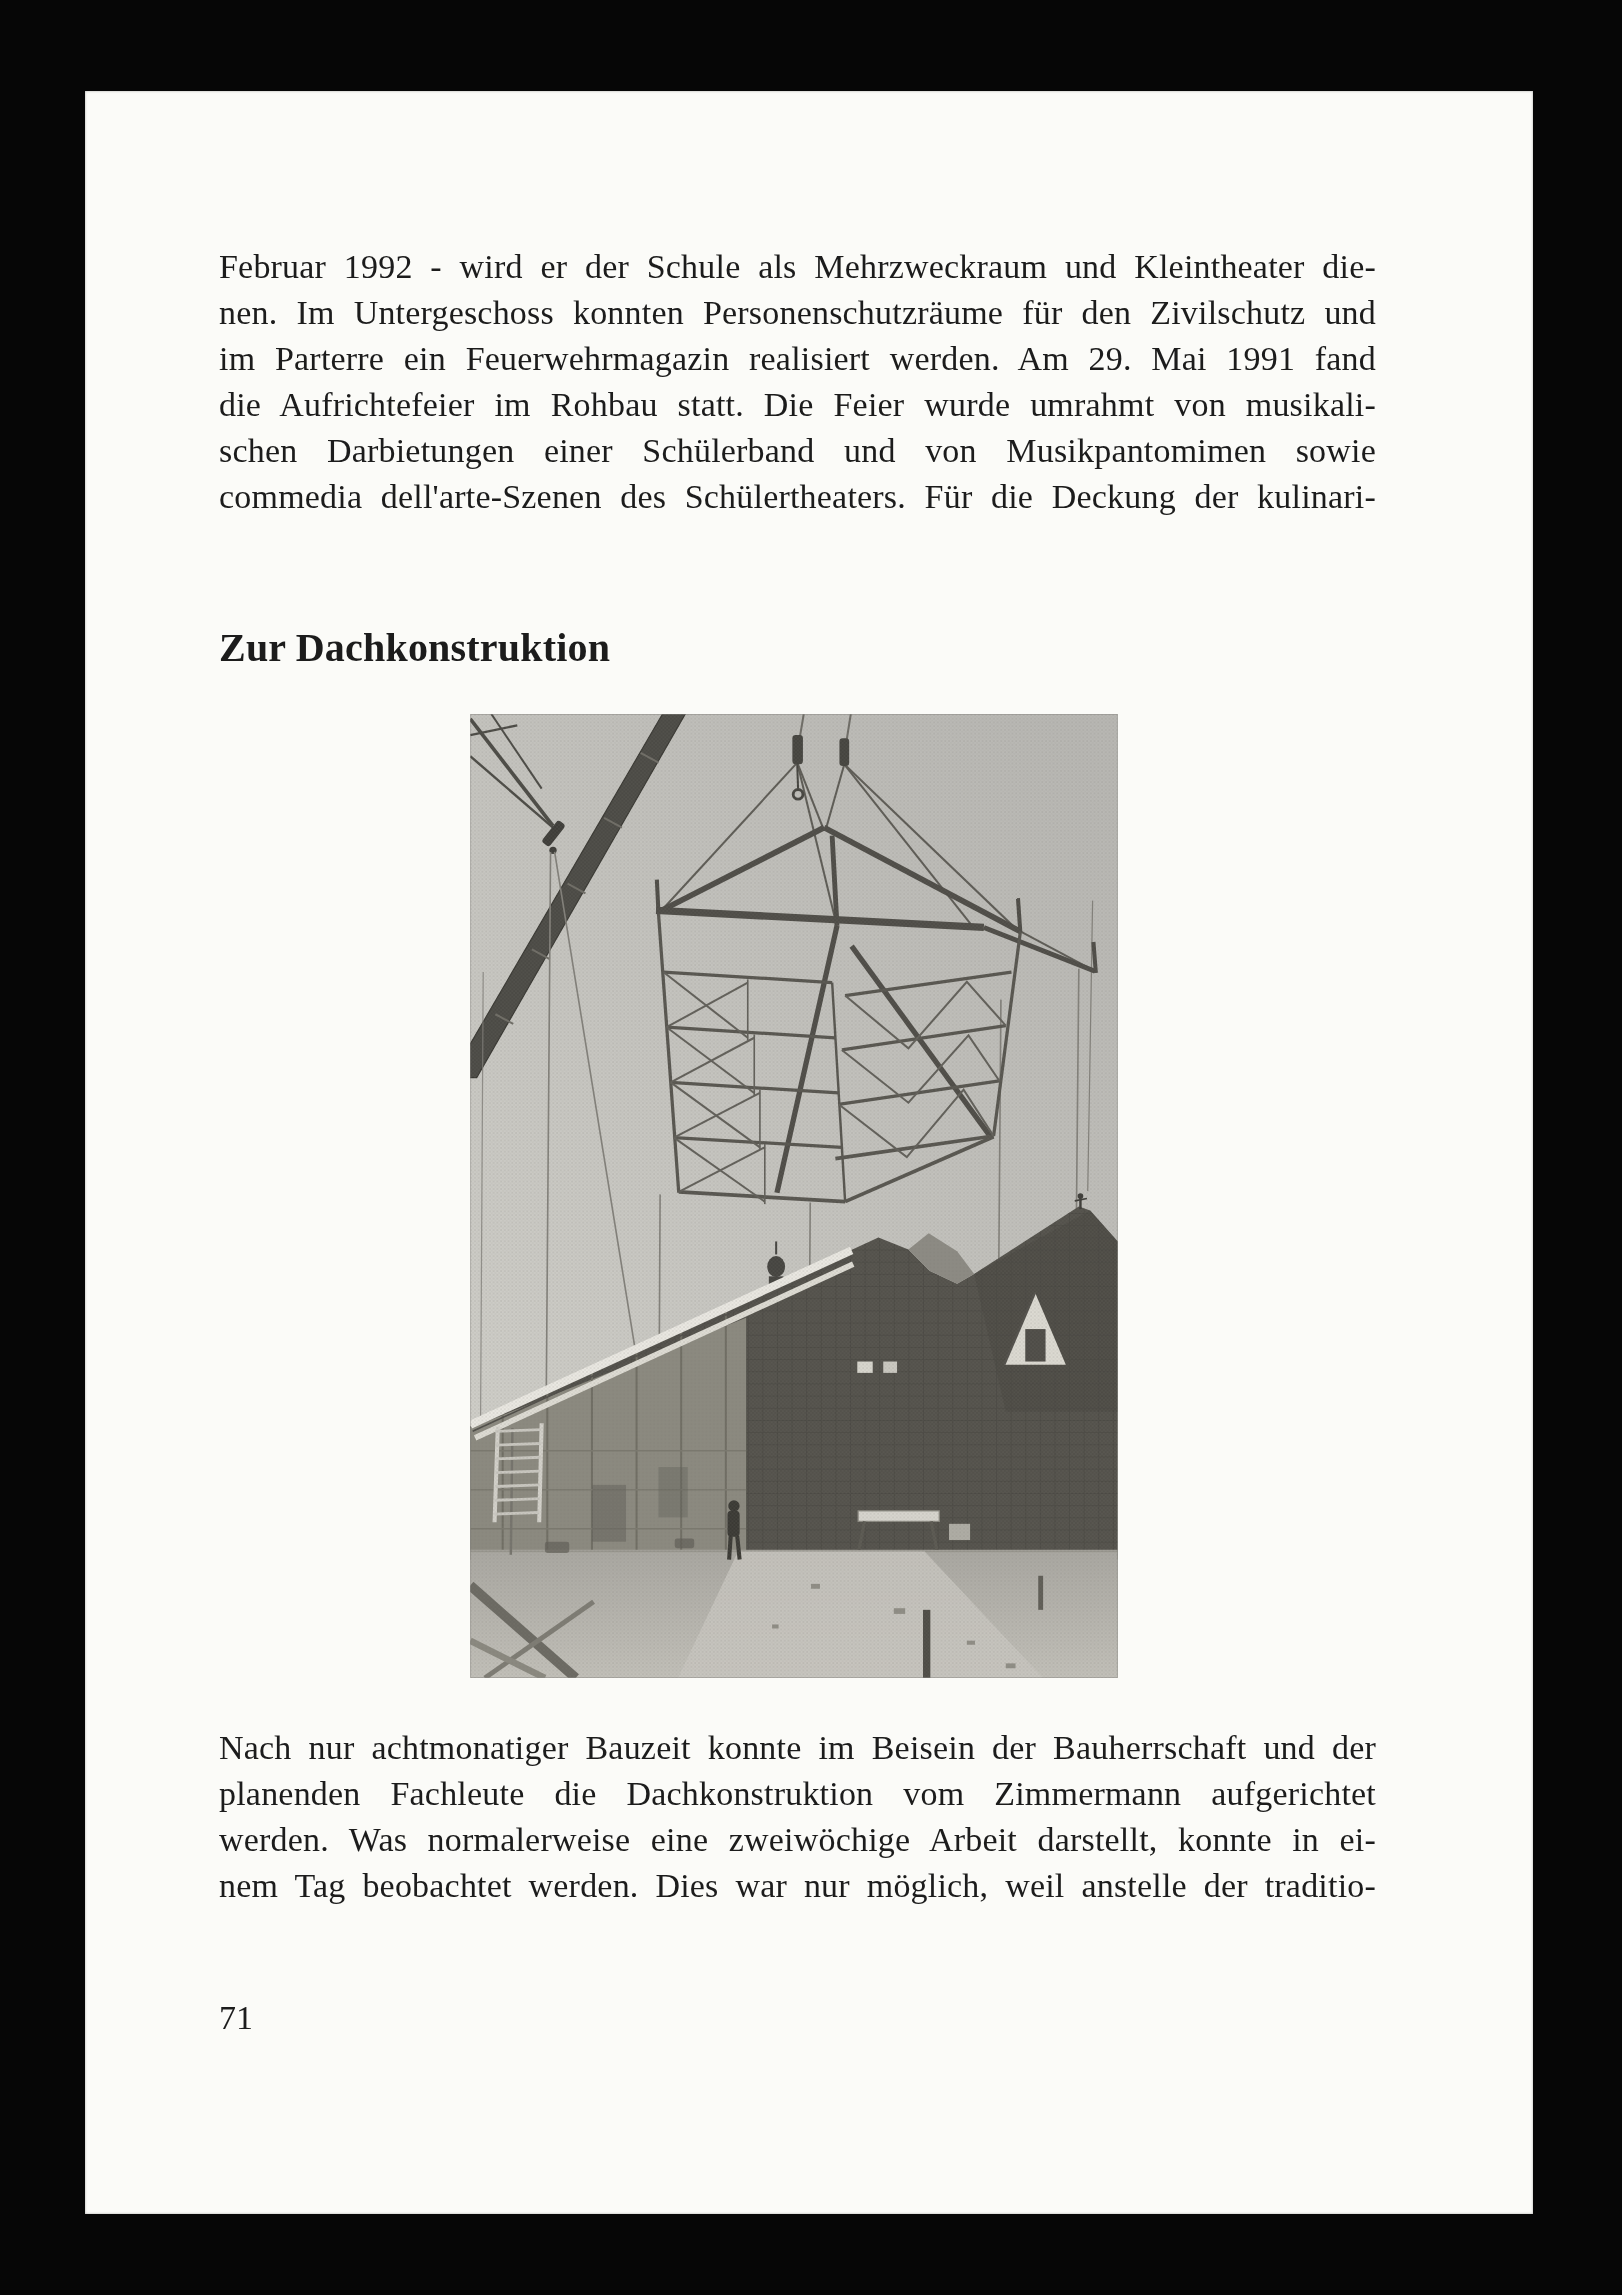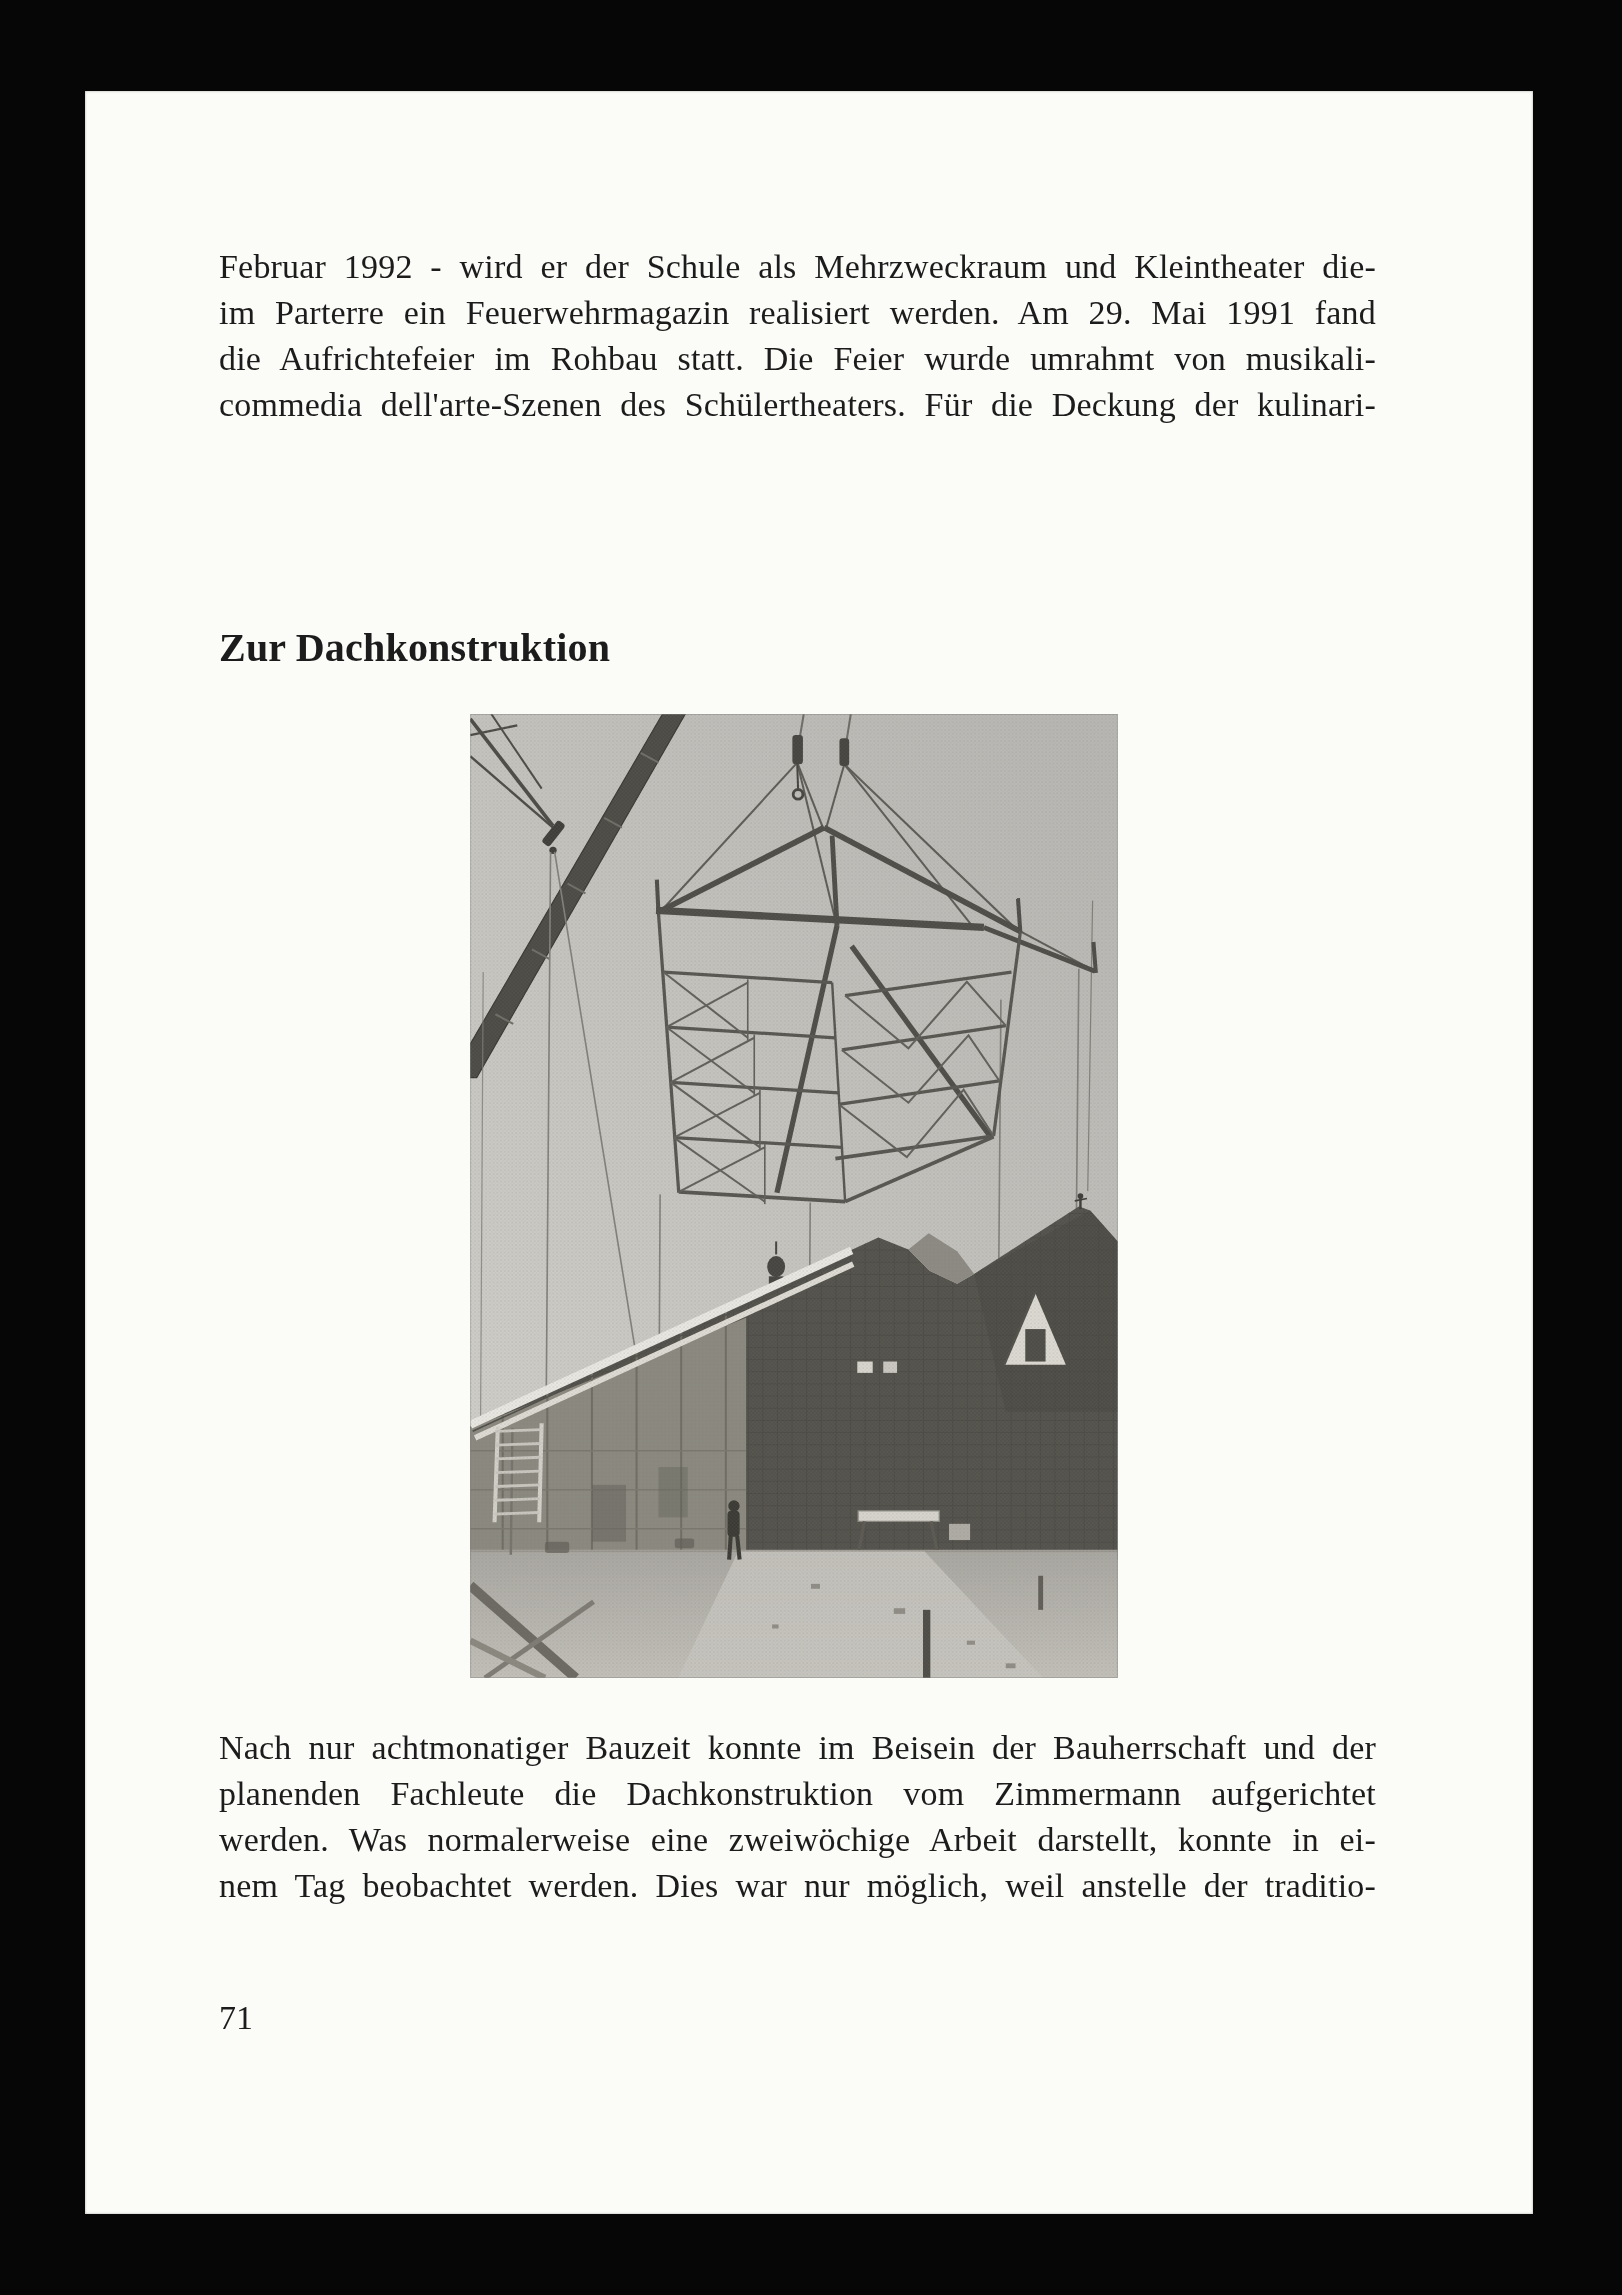--- a/index.html
+++ b/index.html
@@ -46,22 +46,24 @@
   }
 </style>
 </head>
 <body>
 
 <div class="scan">
   <div class="sheet">
 
     <div class="para p1">
       <div class="tline">Februar 1992 - wird er der Schule als Mehrzweckraum und Kleintheater die-</div>
+      <div class="tline">nen. Im Untergeschoss konnten Personenschutzräume für den Zivilschutz und</div>
       <div class="tline">im Parterre ein Feuerwehrmagazin realisiert werden. Am 29. Mai 1991 fand</div>
       <div class="tline">die Aufrichtefeier im Rohbau statt. Die Feier wurde umrahmt von musikali-</div>
+      <div class="tline">schen Darbietungen einer Schülerband und von Musikpantomimen sowie</div>
       <div class="tline">commedia dell'arte-Szenen des Schülertheaters. Für die Deckung der kulinari-</div>
     </div>
 
     <h2 class="heading">Zur Dachkonstruktion</h2>
 
     <figure class="photo">
       <svg viewBox="0 0 798 1188" xmlns="http://www.w3.org/2000/svg">
         <defs>
           <linearGradient id="skyg" x1="0" y1="1" x2="0.9" y2="0">
             <stop offset="0" stop-color="#d3d2cc"></stop>

